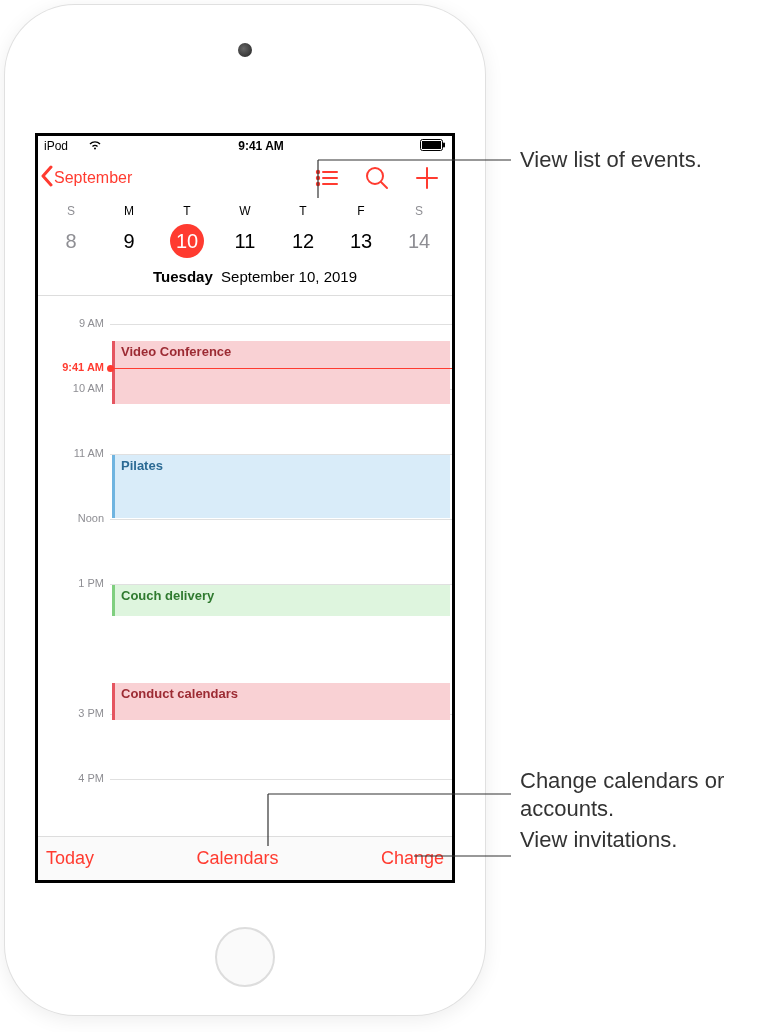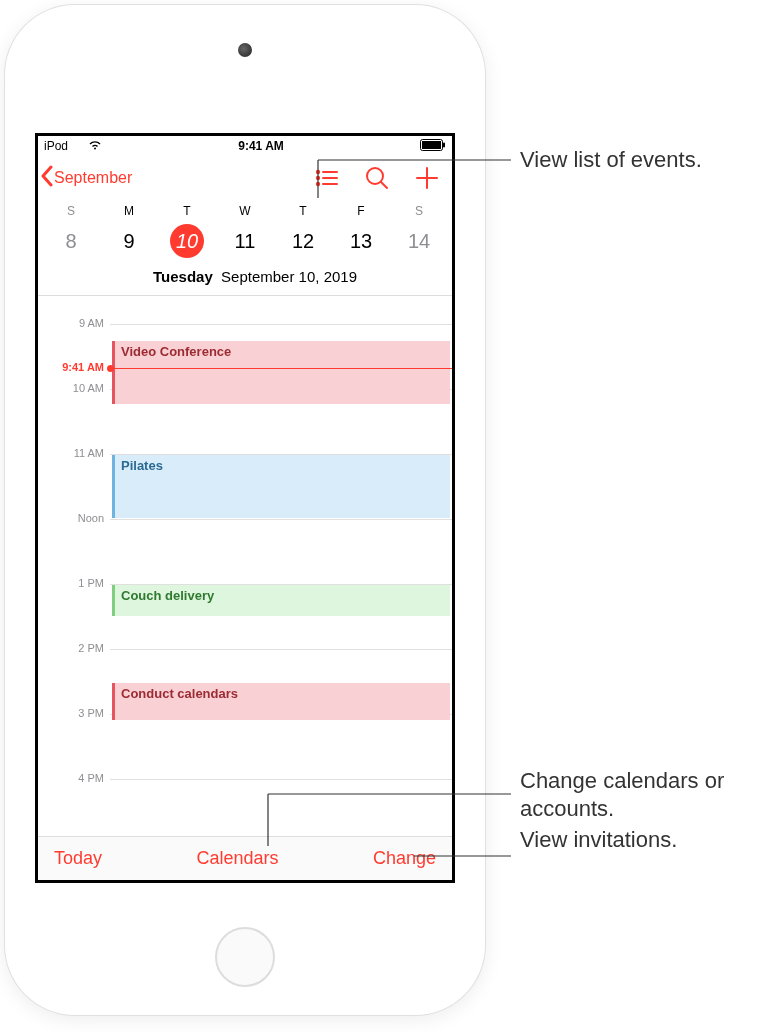--- a/index.html
+++ b/index.html
@@ -109,21 +109,21 @@
     display: flex;
     align-items: center;
     justify-content: center;
   }
   .week-days .day.weekend { color: #8e8e93; }
   .day .num {
     width: 34px; height: 34px;
     display: flex; align-items: center; justify-content: center;
     border-radius: 50%;
   }
-  .day.today .num { background: #ff3b30; color: #fff; font-weight: 500; font-style: italic; }
+  .day.today .num { background: #ff3b30; color: #fff; font-weight: 500; }
   .full-date {
     text-align: center;
     font-size: 15px;
     padding: 2px 0 10px;
     border-bottom: 1px solid #ddd;
   }
   .full-date .dow { font-weight: 600; margin-left: 20px; }
   
   .day-grid {
     flex: 1;
@@ -183,21 +183,21 @@
     font-weight: 600;
     overflow: hidden;
   }
   
   .toolbar {
     height: 44px;
     border-top: 1px solid #ddd;
     display: flex;
     align-items: center;
     justify-content: space-between;
-    padding: 0 16px;
+    padding: 0 8px;
     background: #fafafa;
   }
   .toolbar button {
     background: none; border: none;
     color: #ff3b30;
     font-size: 18px;
     font-family: inherit;
   }
   
   .callout {
@@ -330,24 +330,20 @@
           <div class="hour-label">11 AM</div>
         </div>
         <div class="hour-row" style="top: 223px;">
           <div class="hour-line"></div>
           <div class="hour-label">Noon</div>
         </div>
         <div class="hour-row" style="top: 288px;">
           <div class="hour-line"></div>
           <div class="hour-label">1 PM</div>
         </div>
-        <div class="hour-row" style="top: 353px;">
-          <div class="hour-line"></div>
-          <div class="hour-label">2 PM</div>
-        </div>
         <div class="hour-row" style="top: 418px;">
           <div class="hour-line"></div>
           <div class="hour-label">3 PM</div>
         </div>
         <div class="hour-row" style="top: 483px;">
           <div class="hour-line"></div>
           <div class="hour-label">4 PM</div>
         </div>
         <div class="event" style="top: 29px; height: 63px; background: rgb(249, 209, 212); border-left-color: rgb(229, 85, 96); color: rgb(156, 43, 51); margin-top: 16px;">Video Conference</div>
         <div class="event" style="top: 159px; height: 63px; background: rgb(217, 236, 249); border-left-color: rgb(111, 180, 224); color: rgb(43, 106, 148);">Pilates</div>

